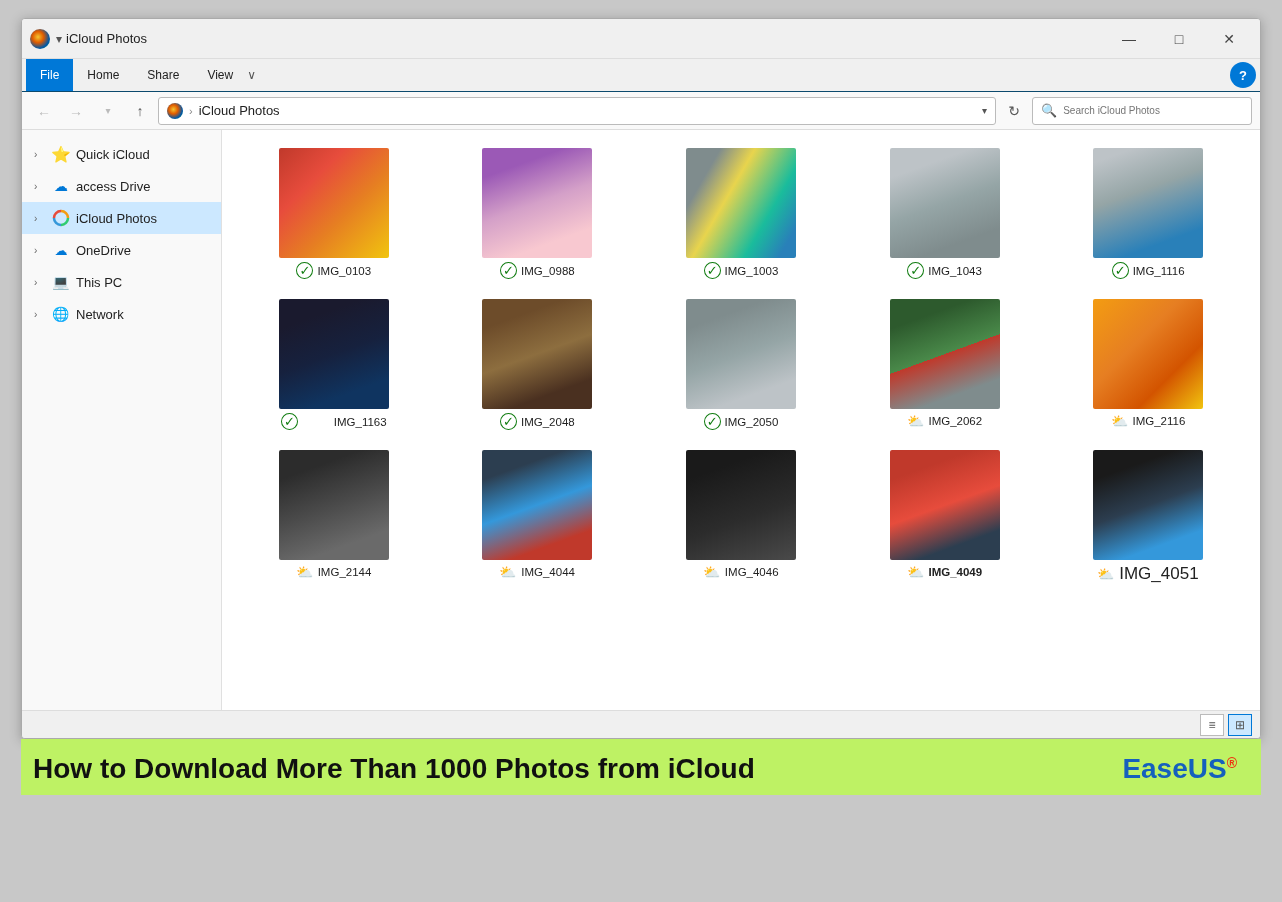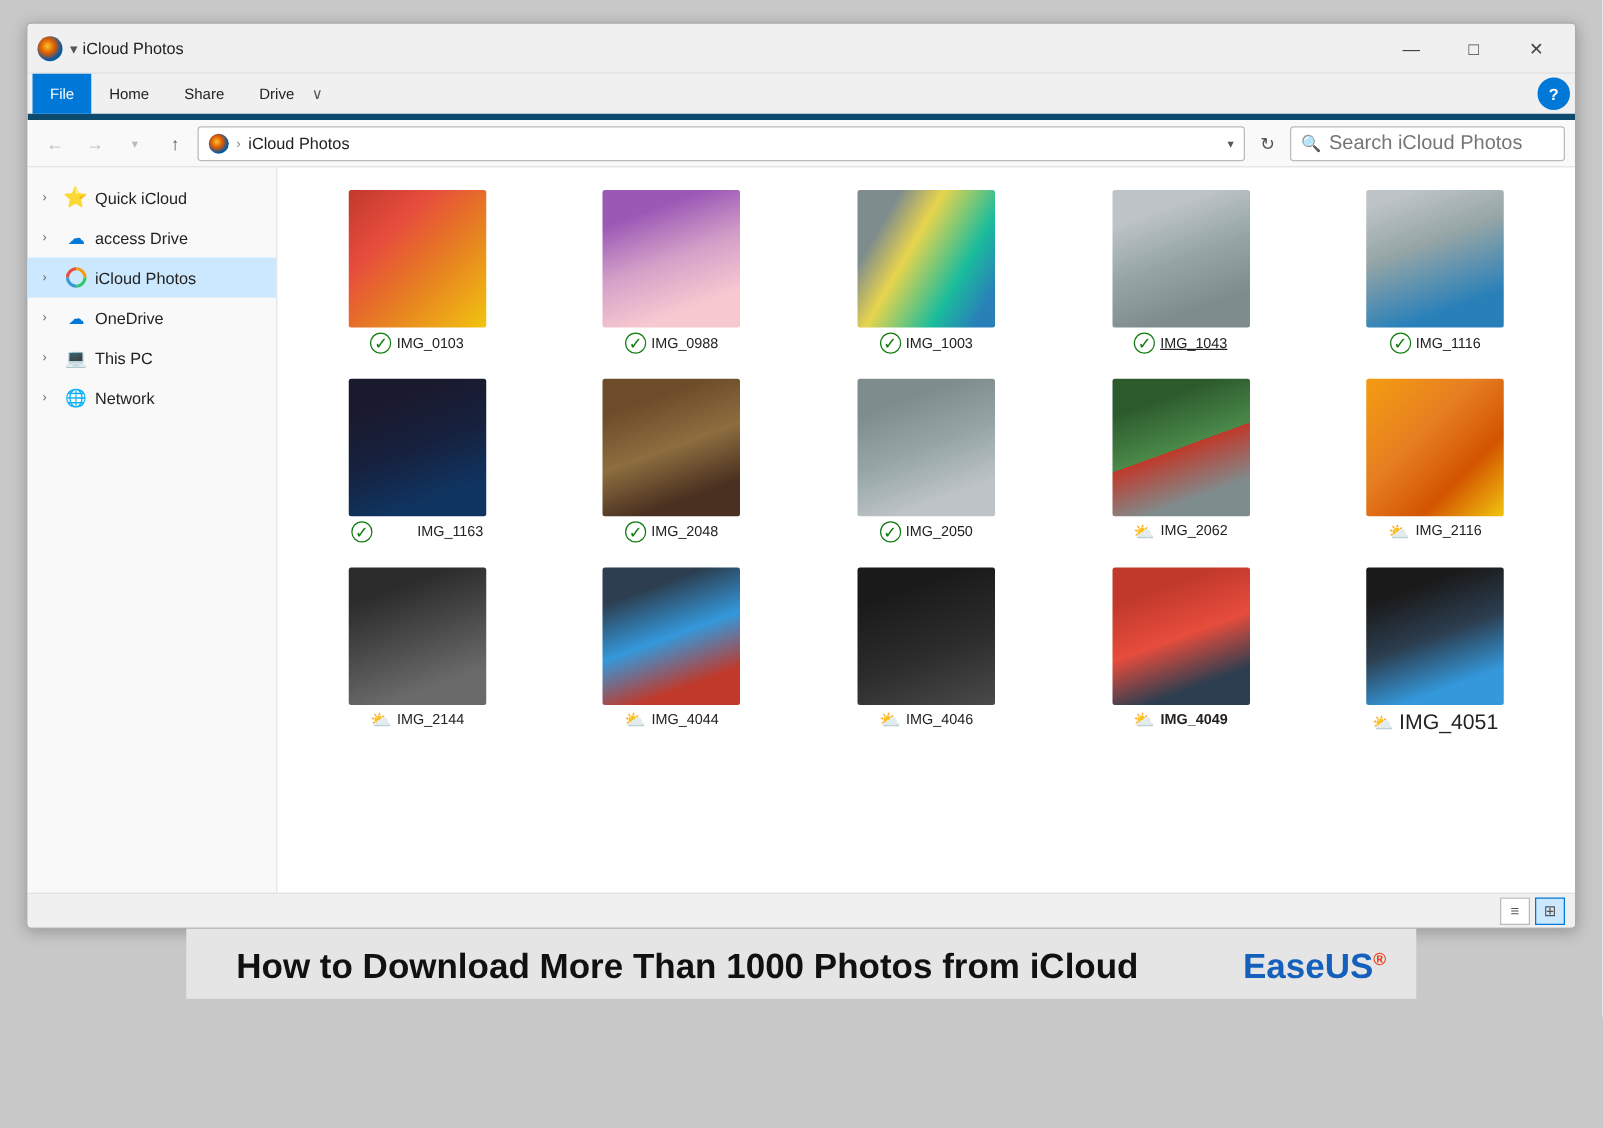--- a/index.html
+++ b/index.html
@@ -48,21 +48,21 @@
       display: flex; gap: 4px;
     }
     .title-bar-btn {
       width: 46px; height: 30px; border: none; background: transparent;
       font-size: 14px; color: #444; cursor: pointer; display: flex; align-items: center; justify-content: center;
     }
 
     
     .ribbon {
       background: #f0f0f0;
-      border-bottom: 5px solid #0c4a6e;
+      border-bottom: 1px solid #0c4a6e;
     }
     .ribbon-tabs {
       display: flex; align-items: center; height: 32px; padding: 0 4px;
     }
     .ribbon-tab {
       padding: 0 14px; height: 32px; line-height: 32px; font-size: 12px;
       color: #222; cursor: pointer; border: none; background: transparent;
     }
     .ribbon-tab.active {
       background: #0078d7; color: white;
@@ -103,21 +103,21 @@
       font-size: 14px; color: #555; cursor: pointer; border-radius: 3px;
       display: flex; align-items: center; justify-content: center;
     }
     .search-box {
       display: flex; align-items: center; height: 28px; width: 220px;
       background: white; border: 1px solid #bbb; border-radius: 3px;
       padding: 0 8px; gap: 6px;
     }
     .search-icon { color: #888; font-size: 13px; }
     .search-input {
-      border: none; outline: none; font-size: 16px; color: #3b82f6;
+      border: none; outline: none; font-size: 10px; color: #3b82f6;
       background: transparent; flex: 1;
     }
 
     
     .main-area {
       display: flex; height: 580px;
     }
 
     
     .sidebar {
@@ -177,23 +177,23 @@
     }
     .view-btn {
       width: 24px; height: 22px; border: 1px solid #bbb; background: white;
       cursor: pointer; display: flex; align-items: center; justify-content: center;
       font-size: 12px; color: #555;
     }
     .view-btn.active { background: #cce8ff; border-color: #0078d7; }
 
     
     .bottom-banner {
-      background: #e5e5e5;
-      width: 984px;
-      padding: 14px 24px 10px 40px;
+      background: #bef264;
+      width: 1240px;
+      padding: 14px 24px 10px 12px;
       display: flex; align-items: center; justify-content: space-between;
     }
     .banner-title {
       font-size: 28px; font-weight: 900; color: #111;
     }
     .banner-brand {
       font-size: 28px; font-weight: 700; color: #1560bd;
     }
     .brand-r { color: #e31; font-size: 14px; vertical-align: super; }
 
@@ -228,21 +228,21 @@
       <button class="title-bar-btn">□</button>
       <button class="title-bar-btn close">✕</button>
     </div>
   </div>
 
   <div class="ribbon">
     <div class="ribbon-tabs">
       <button class="ribbon-tab active">File</button>
       <button class="ribbon-tab">Home</button>
       <button class="ribbon-tab">Share</button>
-      <button class="ribbon-tab">Drive</button>
+      <button class="ribbon-tab">View</button>
       <span class="ribbon-chevron">∨</span>
       <div class="ribbon-help">?</div>
     </div>
   </div>
 
   <div class="address-bar">
     <button class="addr-nav-btn disabled">←</button>
     <button class="addr-nav-btn disabled">→</button>
     <button class="addr-nav-btn disabled" style="font-size:10px;">▾</button>
     <button class="addr-nav-btn">↑</button>
@@ -323,21 +323,21 @@
             <div class="file-thumb thumb-1003"></div>
             <div class="file-label">
               <span class="sync-icon sync-ok" style="color: rgb(16, 124, 16); font-size: 13px; border: 1.5px solid rgb(16, 124, 16); border-radius: 50%; padding: 0px 2px;">✓</span>
               <span style="font-size: 11.5px;">IMG_1003</span>
             </div>
           </div>
           <div class="file-item">
             <div class="file-thumb thumb-1043"></div>
             <div class="file-label">
               <span class="sync-icon sync-ok" style="color: rgb(16, 124, 16); font-size: 13px; border: 1.5px solid rgb(16, 124, 16); border-radius: 50%; padding: 0px 2px;">✓</span>
-              <span style="font-size: 11.5px; text-decoration: underline;">IMG_1043</span>
+              <span style="font-size: 11.5px;">IMG_1043</span>
             </div>
           </div>
           <div class="file-item">
             <div class="file-thumb thumb-1116"></div>
             <div class="file-label">
               <span class="sync-icon sync-ok" style="color: rgb(16, 124, 16); font-size: 13px; border: 1.5px solid rgb(16, 124, 16); border-radius: 50%; padding: 0px 2px;">✓</span>
               <span style="font-size: 11.5px;">IMG_1116</span>
             </div>
           </div>
           <div class="file-item">

